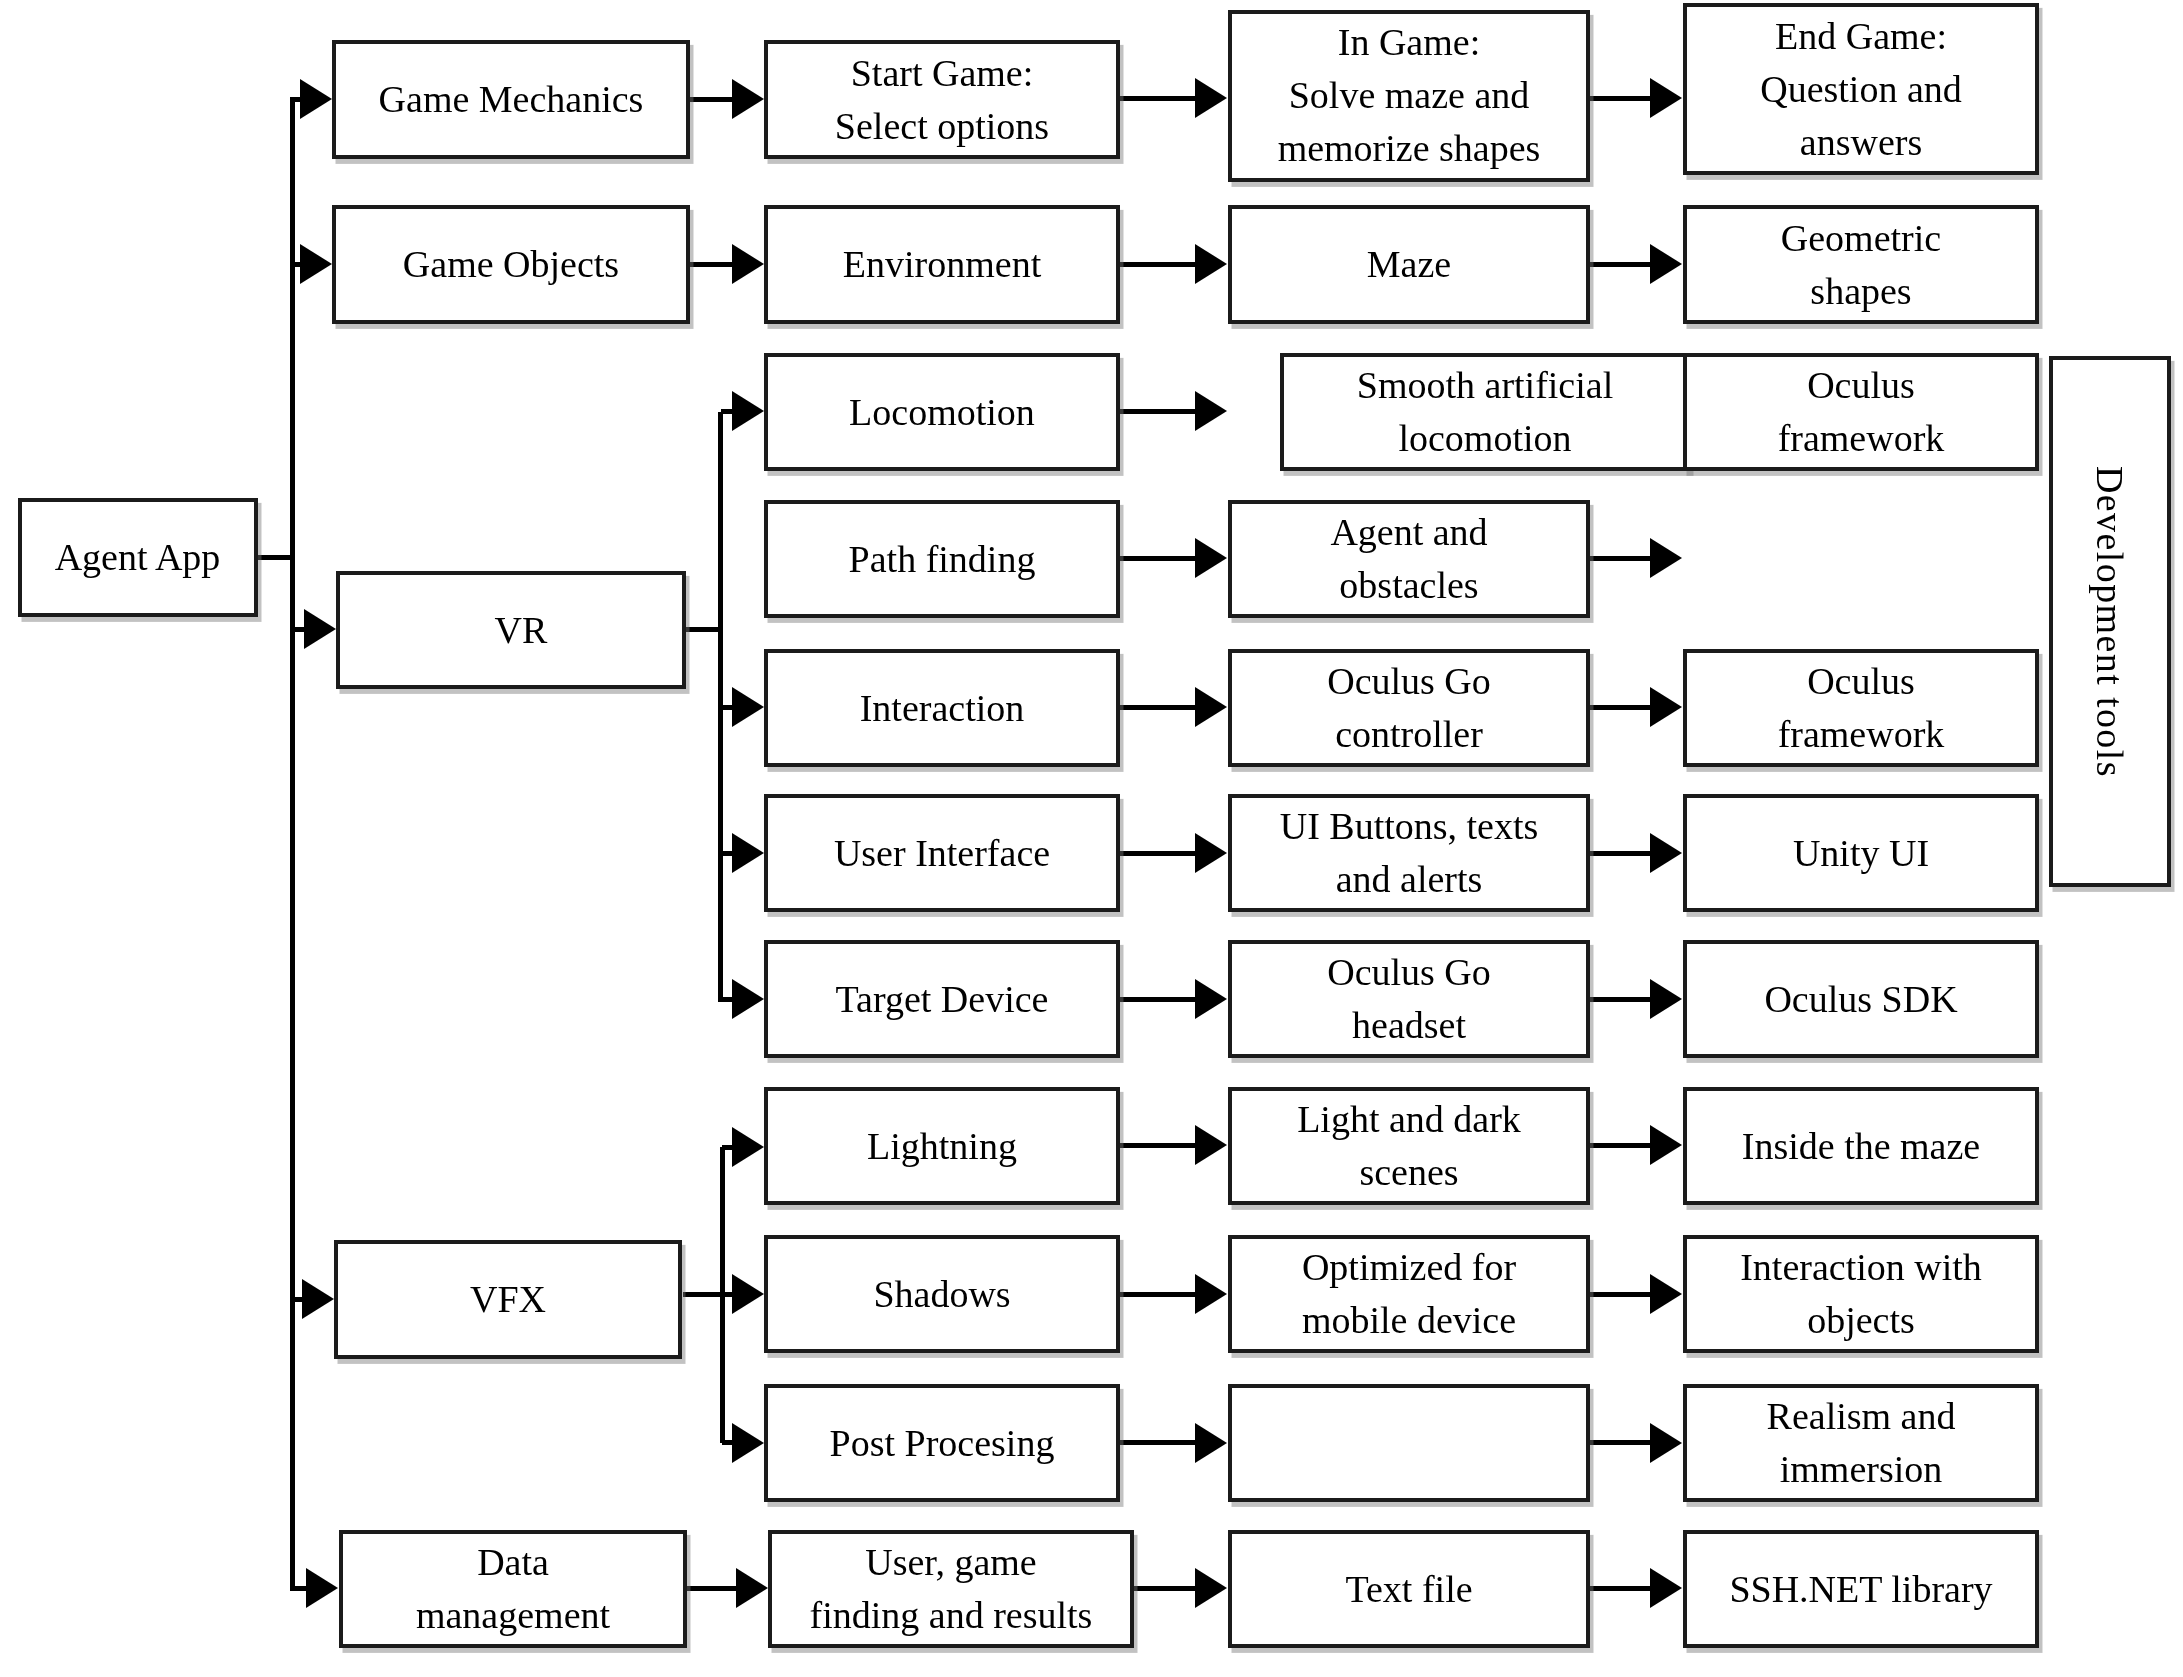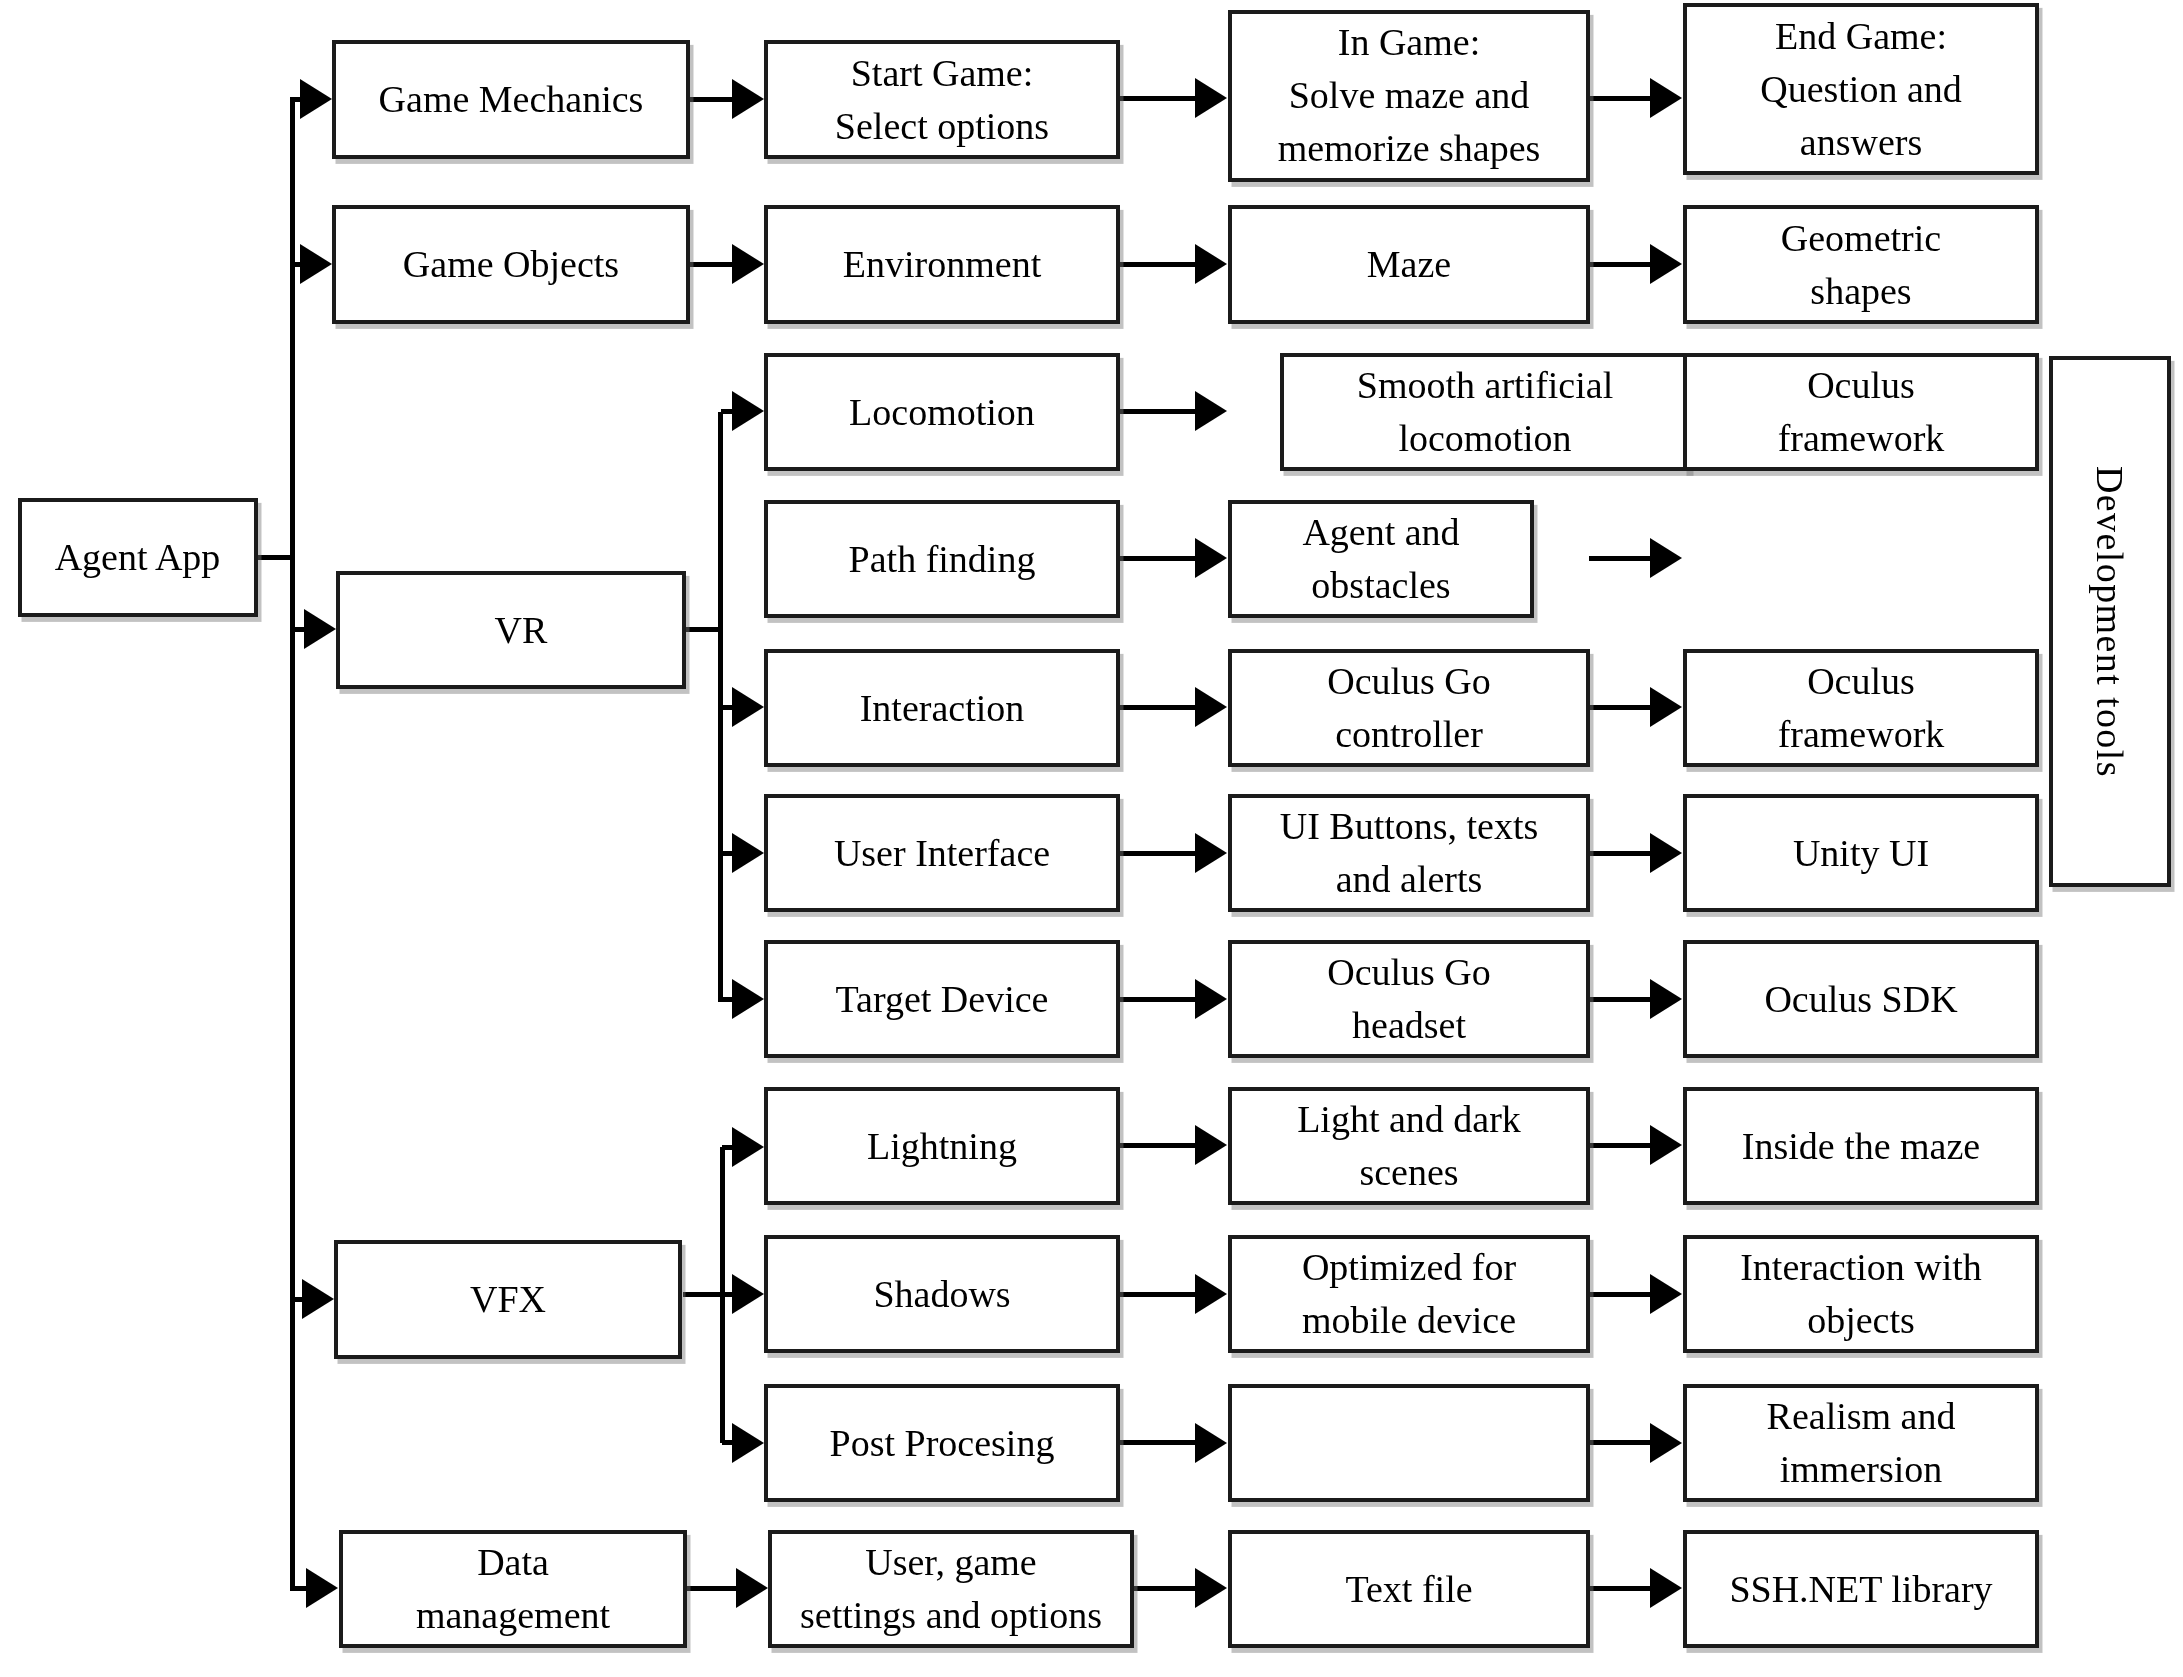--- a/index.html
+++ b/index.html
@@ -63,29 +63,29 @@
   <div class="node" style="left:764px;top:205px;width:356px;height:119px;">Environment</div>
   <div class="node" style="left:764px;top:353px;width:356px;height:118px;">Locomotion</div>
   <div class="node" style="left:764px;top:500px;width:356px;height:118px;">Path finding</div>
   <div class="node" style="left:764px;top:649px;width:356px;height:118px;">Interaction</div>
   <div class="node" style="left:764px;top:794px;width:356px;height:118px;">User Interface</div>
   <div class="node" style="left:764px;top:940px;width:356px;height:118px;">Target Device</div>
   <div class="node" style="left:764px;top:1087px;width:356px;height:118px;">Lightning</div>
   <div class="node" style="left:764px;top:1235px;width:356px;height:118px;">Shadows</div>
   <div class="node" style="left:764px;top:1384px;width:356px;height:118px;">Post Procesing</div>
   <div class="node" style="left:768px;top:1530px;width:366px;height:118px;">User, game
-settings and options</div>
+finding and results</div>
 
   <div class="node" style="left:1228px;top:9.8px;width:362px;height:172px;">In Game:
 Solve maze and
 memorize shapes</div>
   <div class="node" style="left:1228px;top:205px;width:362px;height:119px;">Maze</div>
   <div class="node" style="left:1280px;top:353px;width:410px;height:118px;text-align:center;">Smooth artificial
 locomotion</div>
-  <div class="node" style="left:1228px;top:500px;width:306px;height:118px;">Agent and
+  <div class="node" style="left:1228px;top:500px;width:362px;height:118px;">Agent and
 obstacles</div>
   <div class="node" style="left:1228px;top:649px;width:362px;height:118px;">Oculus Go
 controller</div>
   <div class="node" style="left:1228px;top:794px;width:362px;height:118px;">UI Buttons, texts
 and alerts</div>
   <div class="node" style="left:1228px;top:940px;width:362px;height:118px;">Oculus Go
 headset</div>
   <div class="node" style="left:1228px;top:1087px;width:362px;height:118px;">Light and dark
 scenes</div>
   <div class="node" style="left:1228px;top:1235px;width:362px;height:118px;">Optimized for

